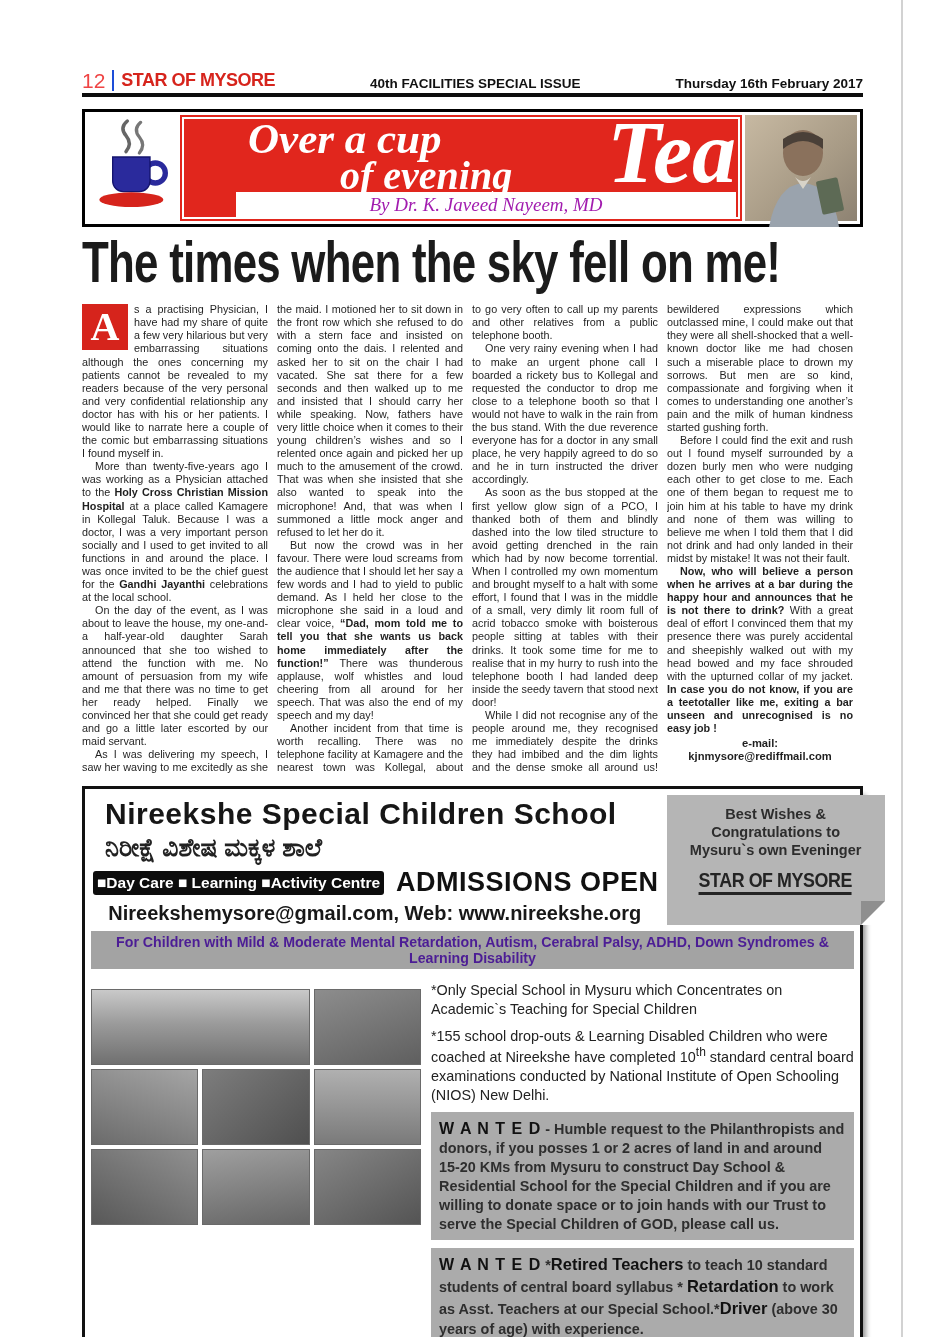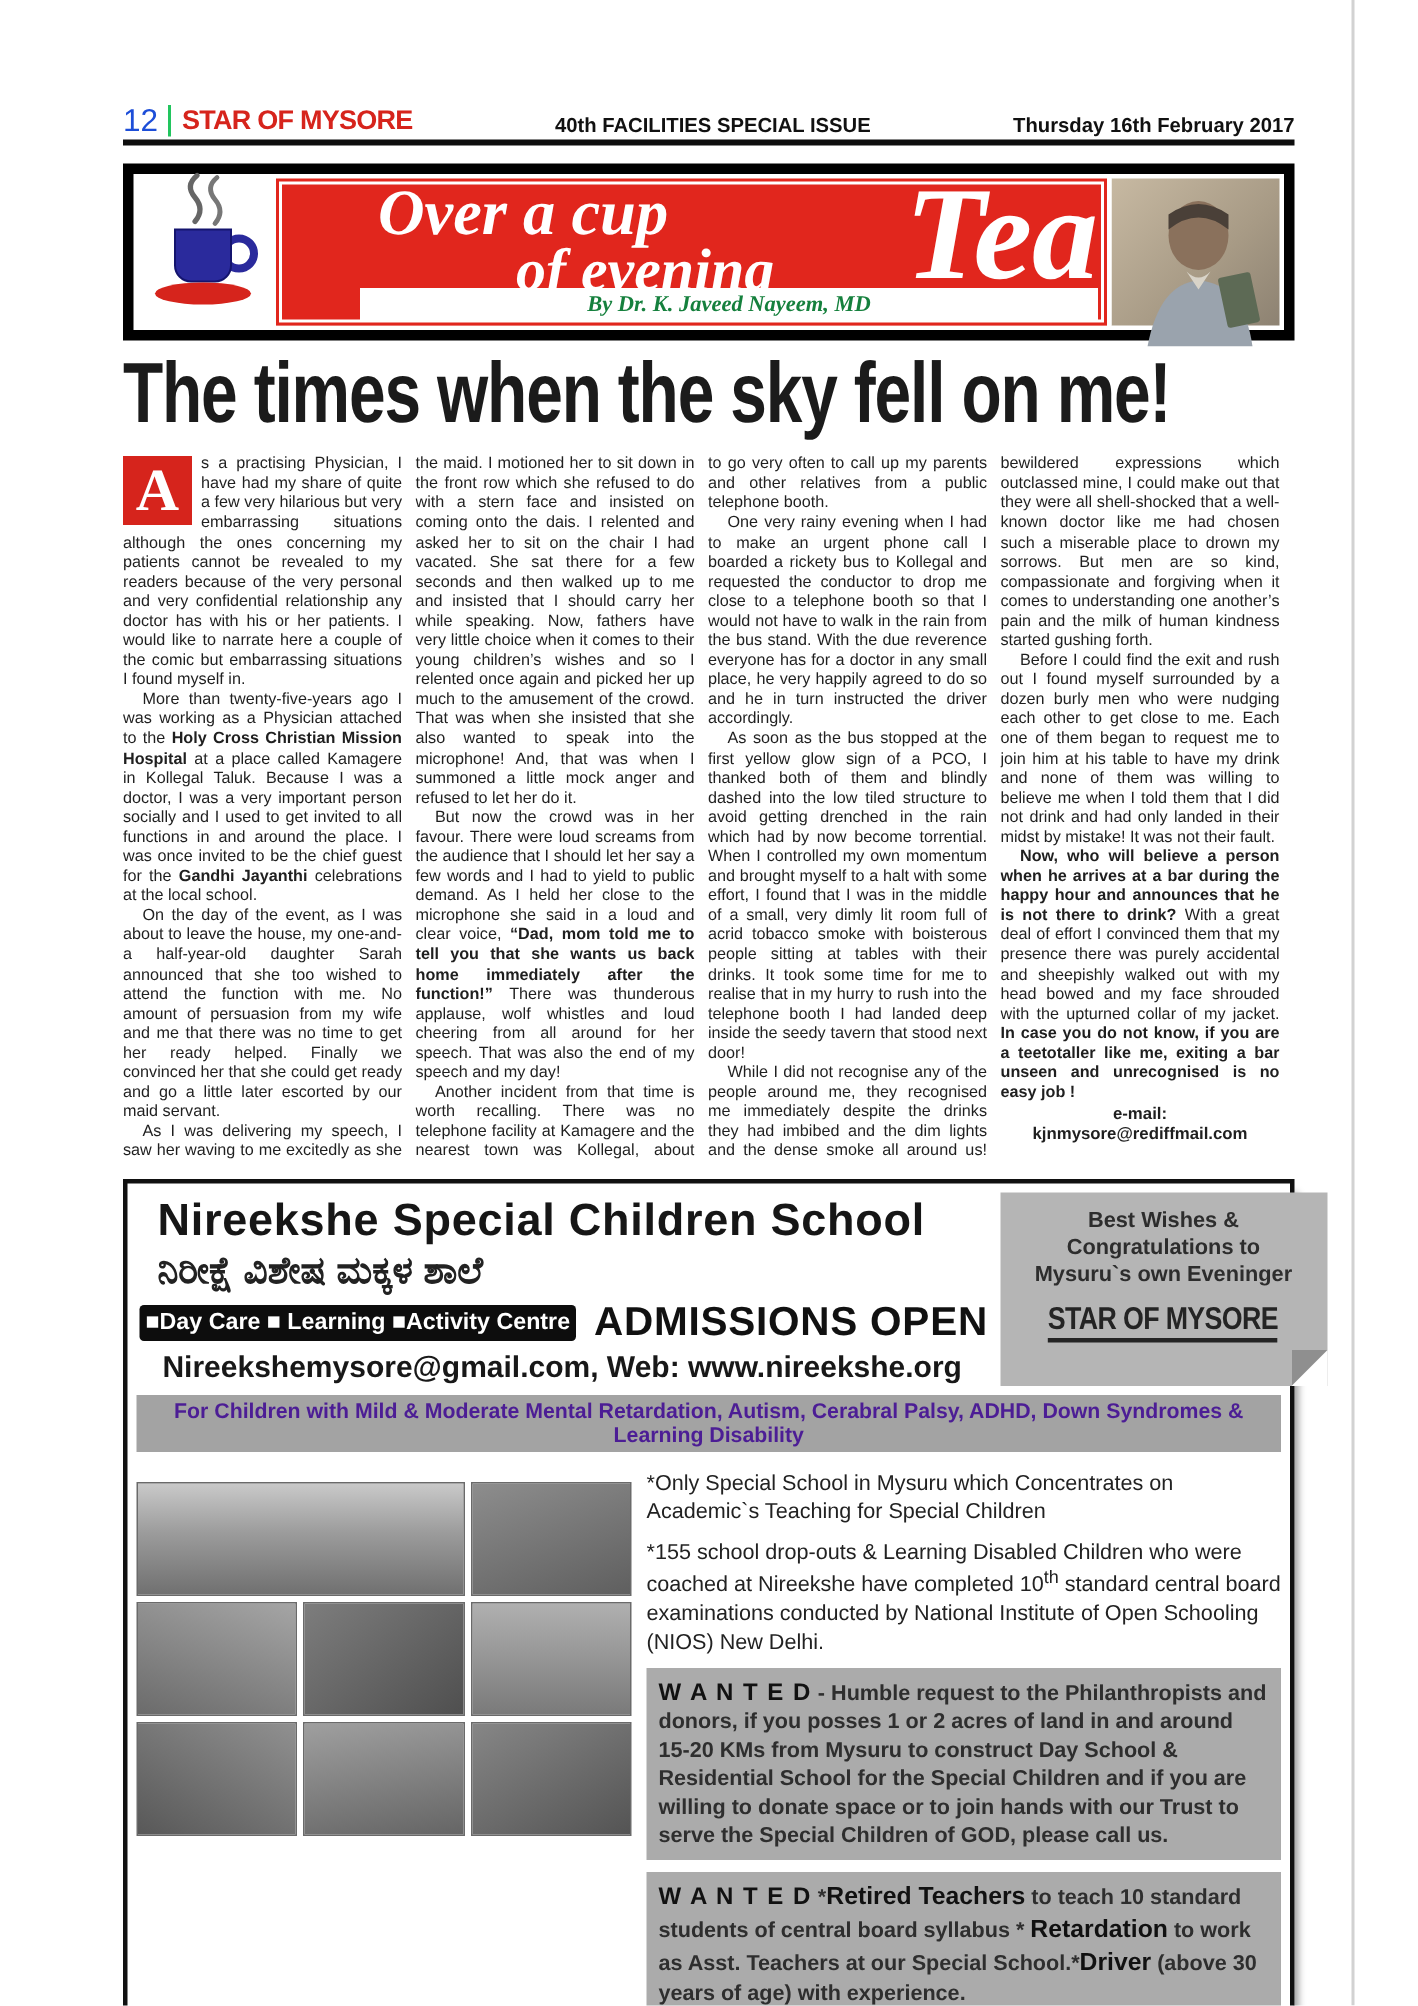--- a/index.html
+++ b/index.html
@@ -5,34 +5,34 @@
   html,body{margin:0;padding:0;}
   body{
     width:945px;height:1337px;overflow:hidden;position:relative;
     background:#ffffff;font-family:"Liberation Sans",sans-serif;color:#222;
   }
   .page{padding:70px 82px 0 82px;position:relative;}
   .scan-edge{position:absolute;top:0;bottom:0;right:42px;width:2px;background:#d2d2d2;}
   
   .ph{display:flex;align-items:flex-end;justify-content:space-between;border-bottom:4px solid #0d0d0d;padding-bottom:2px;}
   .ph-left{display:flex;align-items:center;gap:7px;}
-  .pagenum{font-size:21px;color:#1d4ed8;line-height:1;padding-right:7px;border-right:2px solid #22c55e;}
+  .pagenum{font-size:21px;color:#ef4444;line-height:1;padding-right:7px;border-right:2px solid #1d4ed8;}
   .brand{color:#d6241c;font-weight:bold;font-size:18px;letter-spacing:-0.5px;}
   .ph-center{font-weight:bold;font-size:13.5px;color:#111;}
   .ph-right{font-weight:bold;font-size:13.5px;color:#111;}
   
-  .masthead{margin-top:12px;border:7px solid #000000;background:#fff;padding:3px;display:flex;height:118px;box-sizing:border-box;}
+  .masthead{margin-top:12px;border:3px solid #000000;background:#fff;padding:3px;display:flex;height:118px;box-sizing:border-box;}
   .cup-panel{width:92px;background:#fff;display:flex;align-items:flex-end;justify-content:center;}
   .mh-center{flex:1;position:relative;background:#e1261d;box-shadow:inset 0 0 0 2px #e1261d, inset 0 0 0 4px #ffffff;}
   .mh-title{position:absolute;top:0;left:0;right:118px;color:#fff;font-family:"Liberation Serif",serif;font-style:italic;font-weight:bold;line-height:1;}
   .mh-l1{font-size:43px;margin:2px 0 0 68px;}
   .mh-l2{font-size:40px;margin:-4px 0 0 160px;}
   .mh-tea{position:absolute;top:-6px;right:6px;color:#fff;font-family:"Liberation Serif",serif;font-style:italic;font-weight:bold;font-size:88px;line-height:1;}
   .byline-strip{position:absolute;left:56px;right:6px;bottom:3px;background:#fff;text-align:center;padding:2px 0;}
-  .byline{color:#15803d;font-weight:bold;font-style:italic;font-size:15px;font-family:"Liberation Serif",serif;}
+  .byline{color:#a21caf;font-weight:normal;font-style:italic;font-size:19px;font-family:"Liberation Serif",serif;}
   .author-photo{width:112px;background:linear-gradient(135deg,#c7b9a2,#a79a85 60%,#8d8272);position:relative;border-left:3px solid #fff;}
   
   .headline{margin:8px 0 0 0;font-size:57px;font-weight:800;color:#1b1b1b;letter-spacing:-1px;line-height:0.95;transform:scaleX(0.77);transform-origin:left center;white-space:nowrap;}
   
   .article{display:flex;gap:9px;margin-top:14px;height:470px;overflow:hidden;}
   .col{width:186px;overflow:hidden;font-size:10.8px;line-height:13.1px;text-align:justify;color:#1f1f1f;}
   .col p{margin:0;}
   .col p.ind{text-indent:13px;}
   .dropcap{float:left;width:46px;height:46px;background:#d6241c;color:#fff;font-family:"Liberation Serif",serif;font-size:40px;font-weight:bold;text-align:center;line-height:46px;margin:1px 6px 2px 0;}
   .email-lines{text-align:center;font-weight:bold;margin-top:2px;font-size:11.2px;}

